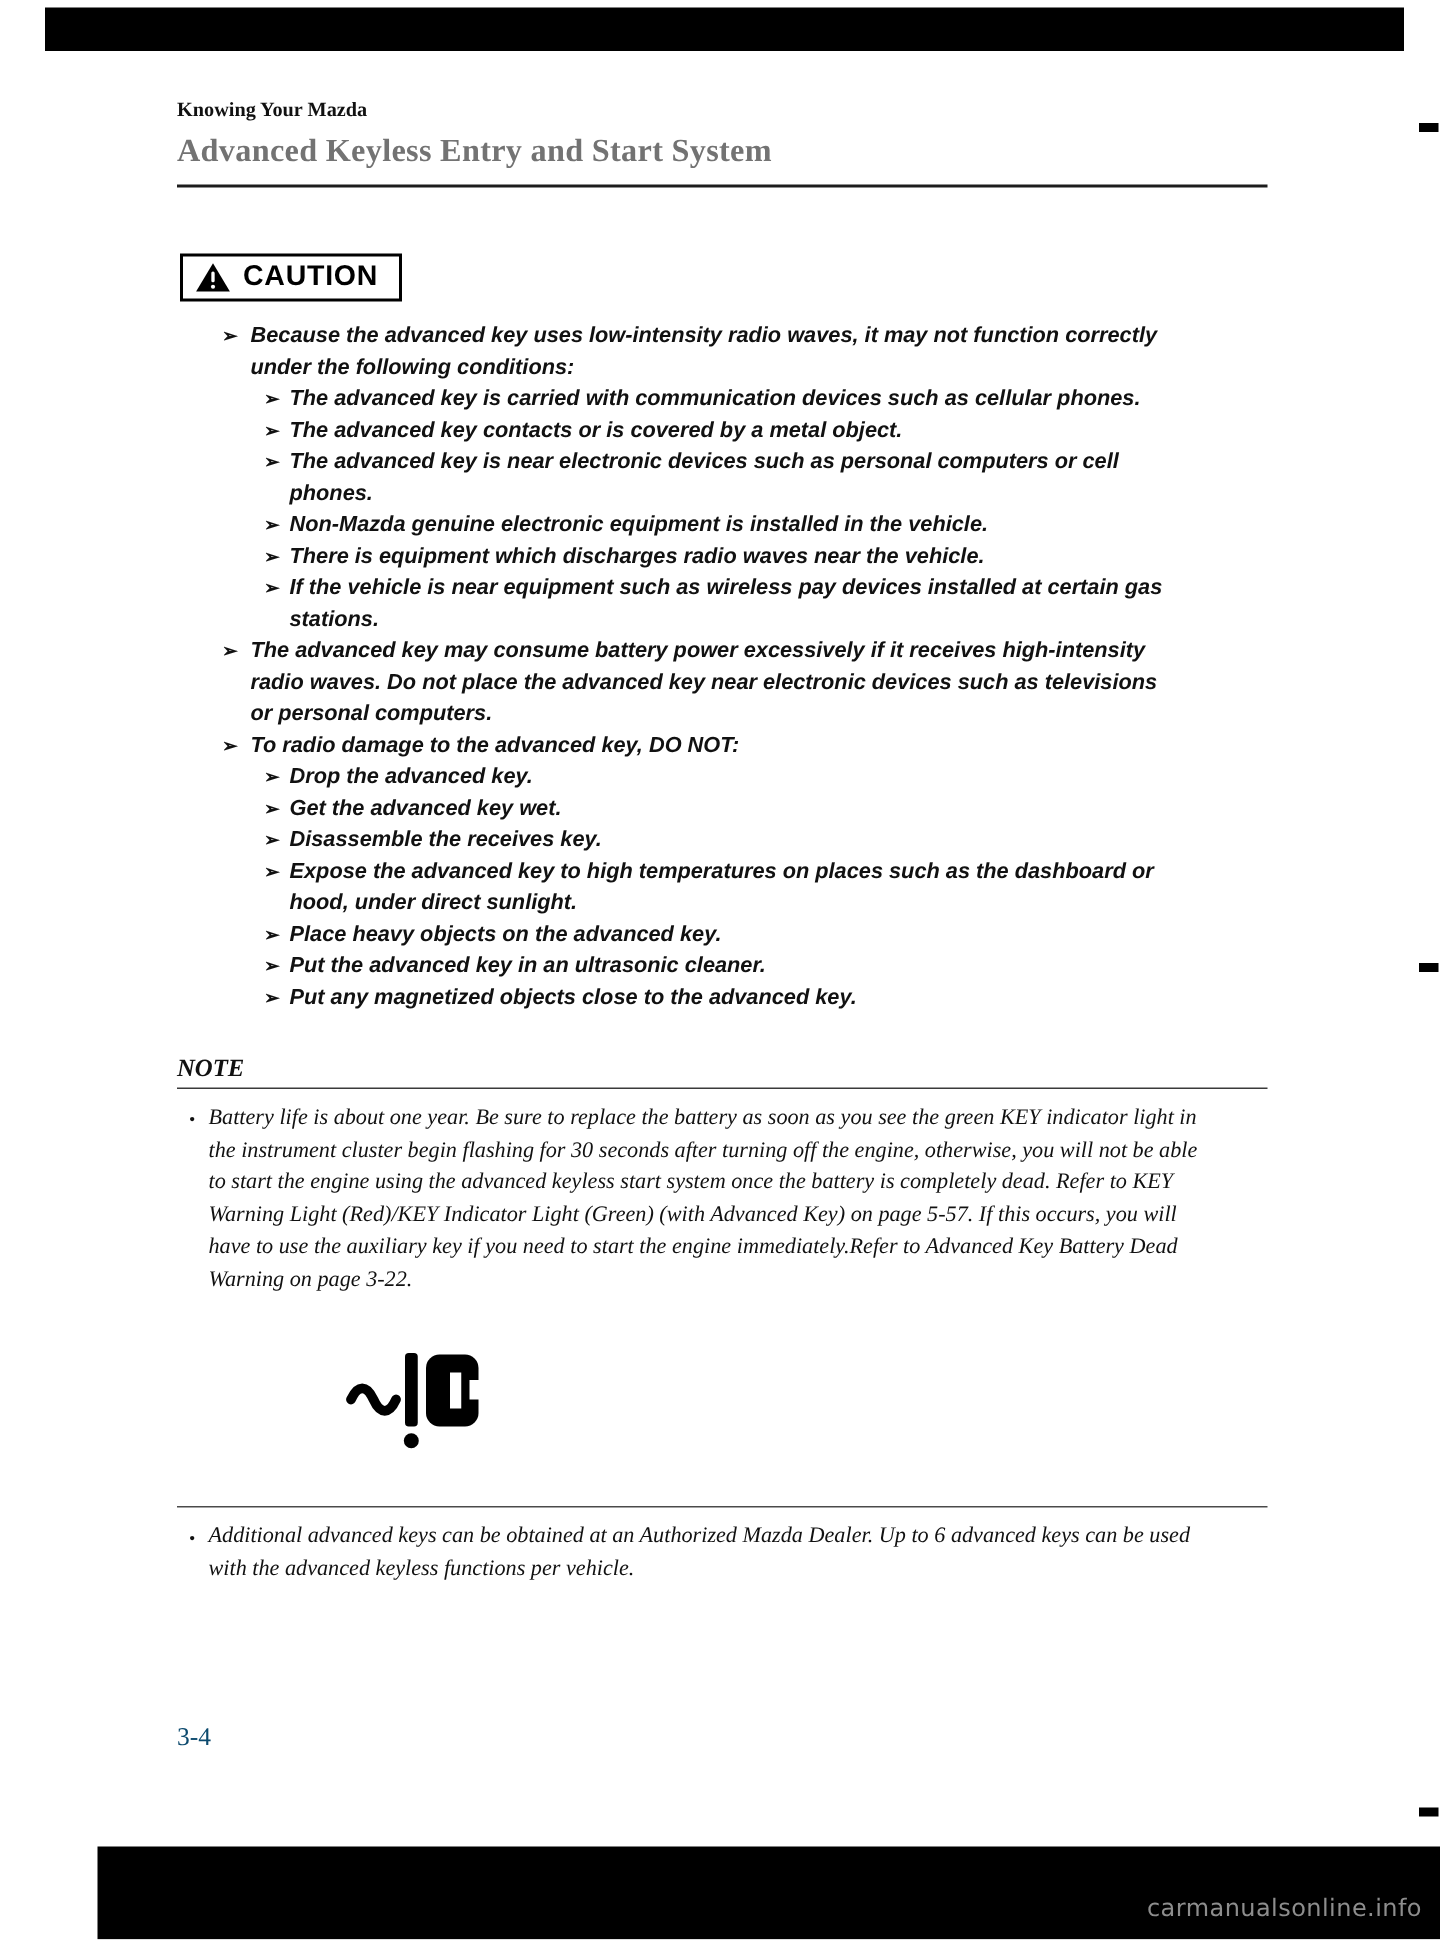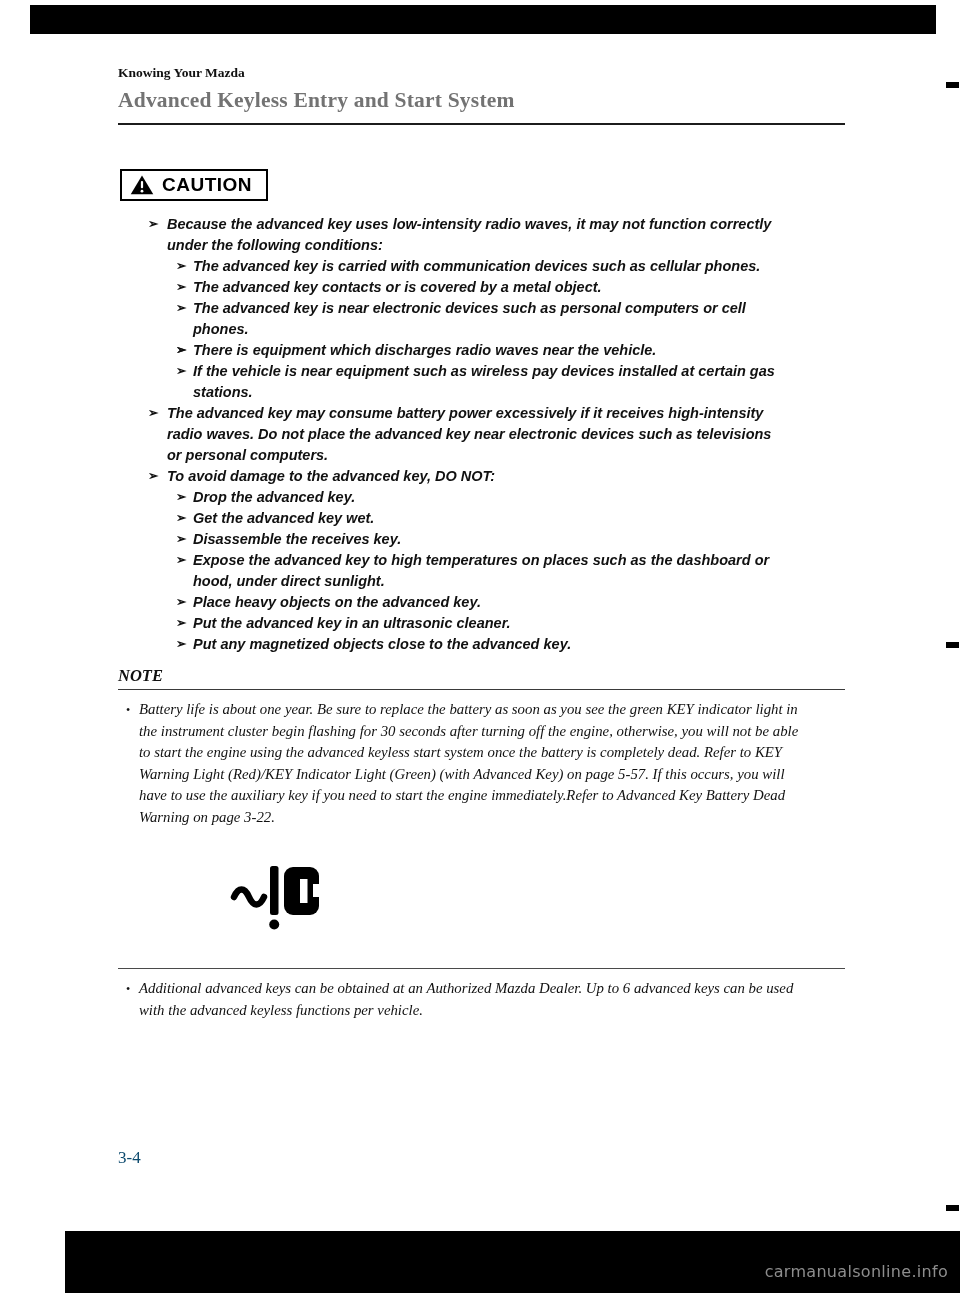--- a/index.html
+++ b/index.html
@@ -94,21 +94,21 @@
     font-size: 12.5px;
   }
   .clist ul {
     list-style: none;
     margin: 0;
     padding: 0 0 0 9px;
   }
   .clist ul li { padding-left: 17px; }
   .clist { max-width: 660px; width: 660px; }
 
-  .note-section { margin-top: 11px; }
+  .note-section { margin-top: 26px; }
   .note-label {
     font-family: "Liberation Serif", serif;
     font-style: italic;
     font-weight: bold;
     font-size: 16.5px;
     color: #111;
   }
   .note-rule { margin-top: 3px; height: 1px; background: #3a3a3a; }
   .note-bullet {
     position: relative;
@@ -192,40 +192,41 @@
           <li>
             <span class="mk">➢</span>
             <span>The advanced key contacts or is covered by a metal object.</span>
           </li>
           <li>
             <span class="mk">➢</span>
             <span>The advanced key is near electronic devices such as personal computers or cell phones.</span>
           </li>
           <li>
             <span class="mk">➢</span>
+            <span>Non-Mazda genuine electronic equipment is installed in the vehicle.</span>
           </li>
           <li>
             <span class="mk">➢</span>
             <span>There is equipment which discharges radio waves near the vehicle.</span>
           </li>
           <li>
             <span class="mk">➢</span>
             <span>If the vehicle is near equipment such as wireless pay devices installed at certain gas stations.</span>
           </li>
         </ul>
       </li>
 
       <li>
         <span class="mk">➢</span>
         <span>The advanced key may consume battery power excessively if it receives high-intensity radio waves. Do not place the advanced key near electronic devices such as televisions or personal computers.</span>
       </li>
 
       <li>
         <span class="mk">➢</span>
-        <span>To avoid damage to the advanced key, DO NOT:</span>
+        <span>To radio damage to the advanced key, DO NOT:</span>
         <ul>
           <li>
             <span class="mk">➢</span>
             <span>Drop the advanced key.</span>
           </li>
           <li>
             <span class="mk">➢</span>
             <span>Get the advanced key wet.</span>
           </li>
           <li>

